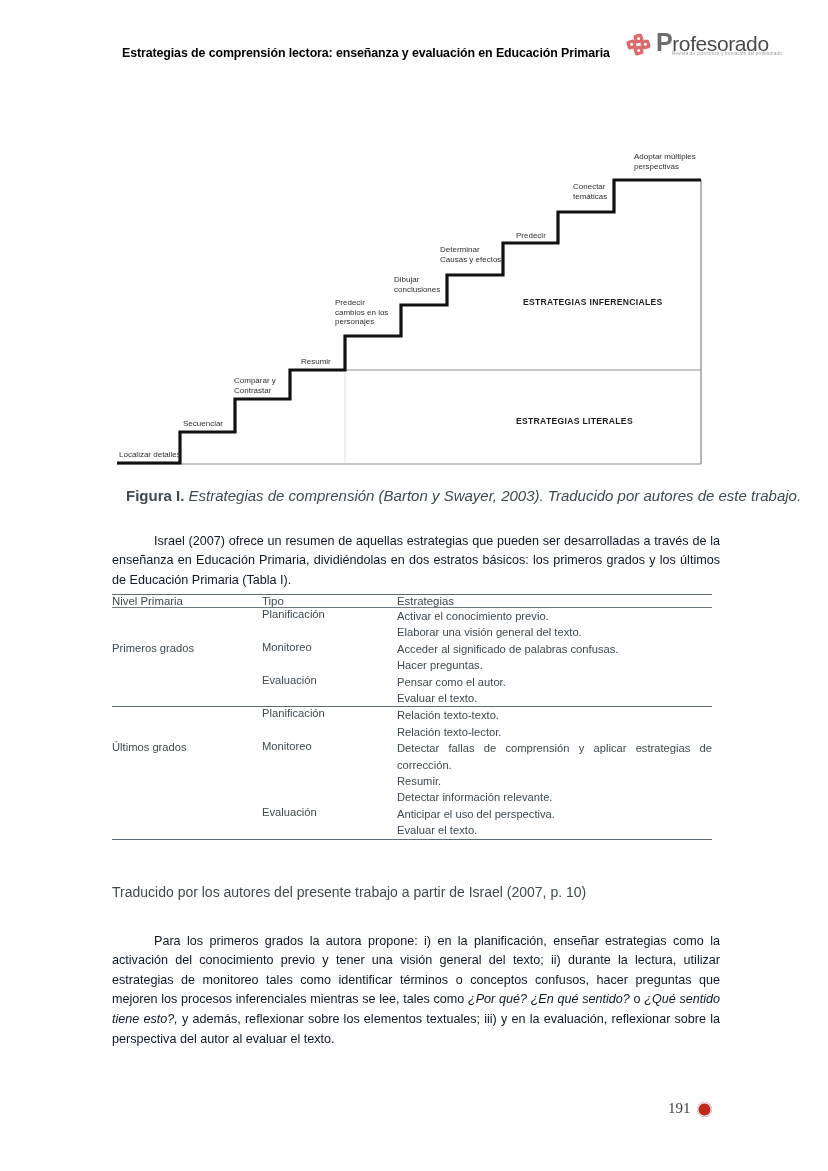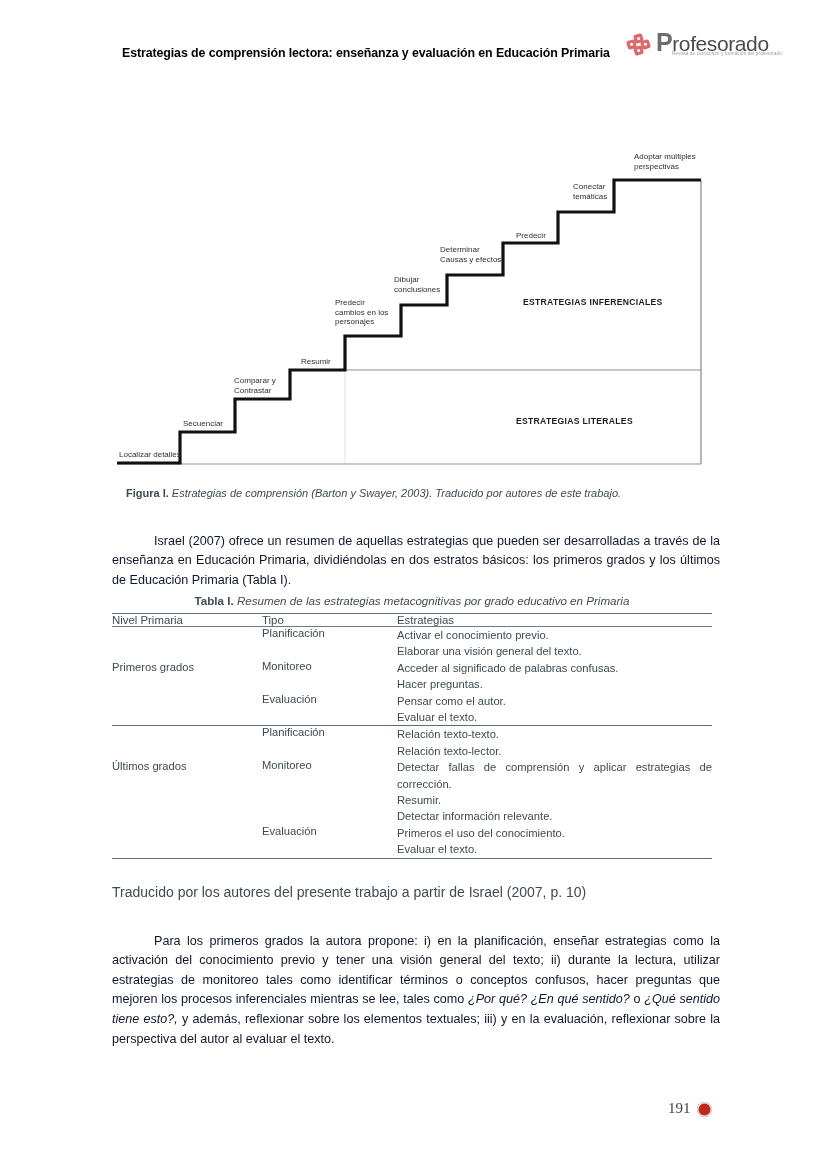--- a/index.html
+++ b/index.html
@@ -89,21 +89,21 @@
     font-weight: bold;
     fill: #1d1d1d;
     letter-spacing: 0.3px;
   }
 
   .figure-caption {
     position: absolute;
     left: 126px;
     top: 487px;
     width: 590px;
-    font-size: 11px;
+    font-size: 15px;
     color: #3f4a52;
     white-space: nowrap;
   }
   .figure-caption b { font-weight: bold; }
   .figure-caption i { font-style: italic; }
 
   
   .para {
     position: absolute;
     font-size: 12.6px;
@@ -288,24 +288,20 @@
 </div>
 
 <div class="figure-caption">
   <b>Figura I.</b>
   <i>Estrategias de comprensión (Barton y Swayer, 2003). Traducido por autores de este trabajo.</i>
 </div>
 
 <p class="para" id="para-israel">Israel (2007) ofrece un resumen de aquellas estrategias que pueden ser desarrolladas a través de la enseñanza en Educación Primaria, dividiéndolas en dos estratos básicos: los primeros grados y los últimos de Educación Primaria (Tabla I).</p>
 
 <div class="table-wrap">
-  <div class="table-title">
-    <b>Tabla I.</b>
-    <i>Resumen de las estrategias metacognitivas por grado educativo en Primaria</i>
-  </div>
 
   <table class="t">
     <thead>
       <tr class="rule-top">
         <td class="col-nivel">Nivel Primaria</td>
         <td class="col-tipo">Tipo</td>
         <td class="col-estr">Estrategias</td>
       </tr>
     </thead>
     <tbody>
@@ -349,21 +345,21 @@
         <td class="col-tipo cell-pad">Monitoreo</td>
         <td class="col-estr cell-pad">
           <span class="cell-line just">Detectar fallas de comprensión y aplicar estrategias de corrección.</span>
           <span class="cell-line">Resumir.</span>
           <span class="cell-line">Detectar información relevante.</span>
         </td>
       </tr>
       <tr>
         <td class="col-tipo cell-pad">Evaluación</td>
         <td class="col-estr cell-pad">
-          <span class="cell-line">Primeros el uso del conocimiento.</span>
+          <span class="cell-line">Anticipar el uso del perspectiva.</span>
           <span class="cell-line">Evaluar el texto.</span>
         </td>
       </tr>
 
       <tr class="rule-bot">
         <td colspan="3" style="height:0; padding:0;"></td>
       </tr>
     </tbody>
   </table>
 </div>

